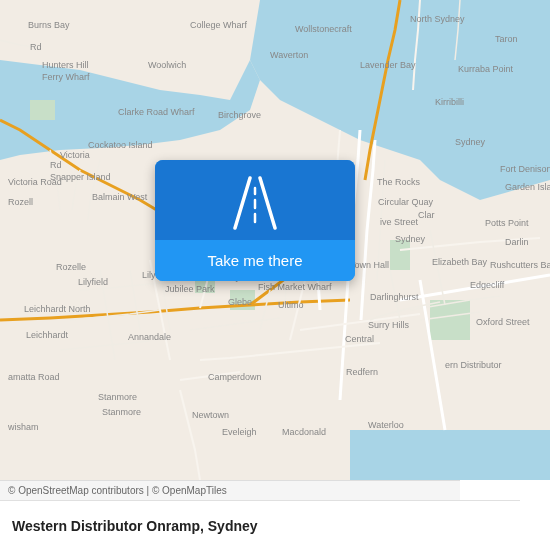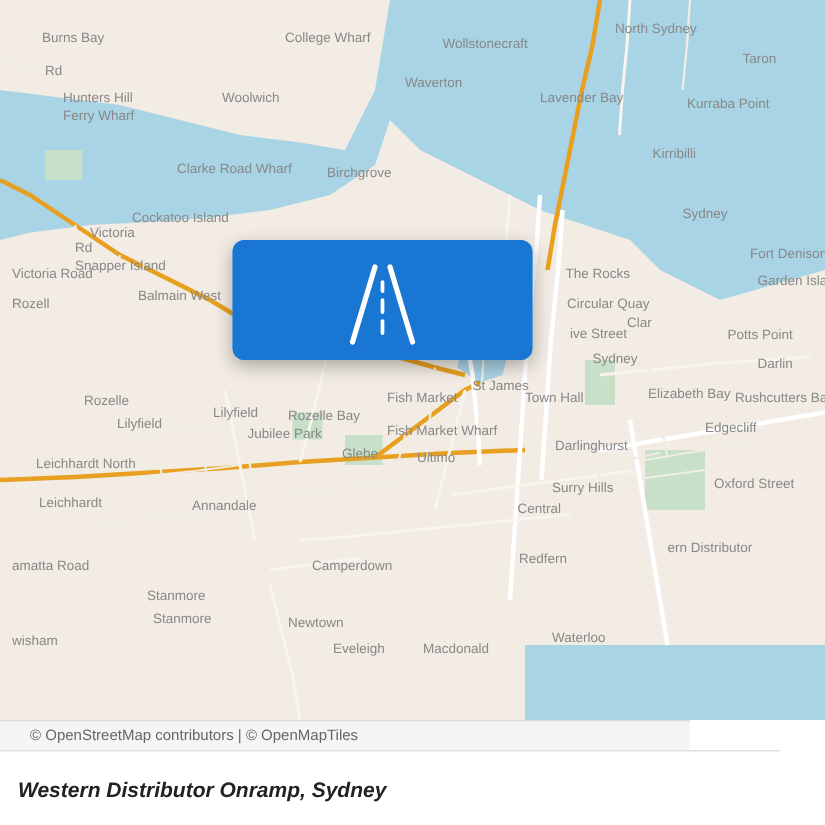--- a/index.html
+++ b/index.html
@@ -65,37 +65,36 @@
       outline: none;
     }
 
     
     #attribution-bar {
       width: 460px;
       height: 20px;
       background: #f5f5f5;
       display: flex;
       align-items: center;
-      padding: 0 20px;
+      padding: 0 8px;
       font-size: 10px;
       color: #666;
       border-top: 1px solid #ddd;
     }
 
     
     #bottom-bar {
       width: 520px;
       height: 50px;
       background: white;
       display: flex;
       align-items: center;
       padding: 0 12px;
       border-top: 1px solid #e0e0e0;
       justify-content: space-between;
-      font-style: italic;
     }
 
     #location-info {
       display: flex;
       flex-direction: column;
       flex: 1;
     }
 
     #location-name {
       font-size: 14px;
@@ -318,20 +317,21 @@
           <line x1="10" y1="58" x2="25" y2="8" stroke-width="3.5"></line>
 
           <line x1="50" y1="58" x2="35" y2="8" stroke-width="3.5"></line>
 
           <line x1="30" y1="52" x2="30" y2="44" stroke-width="2.5"></line>
           <line x1="30" y1="38" x2="30" y2="30" stroke-width="2.5"></line>
           <line x1="30" y1="24" x2="30" y2="18" stroke-width="2.5"></line>
         </g>
       </svg>
     </div>
+    <button id="card-button">Take me there</button>
   </div>
 </div>
 
 <div id="attribution-bar">
   <span>© OpenStreetMap contributors | © OpenMapTiles</span>
 </div>
 
 <div id="bottom-bar">
   <div id="location-info">
     <span id="location-name">

